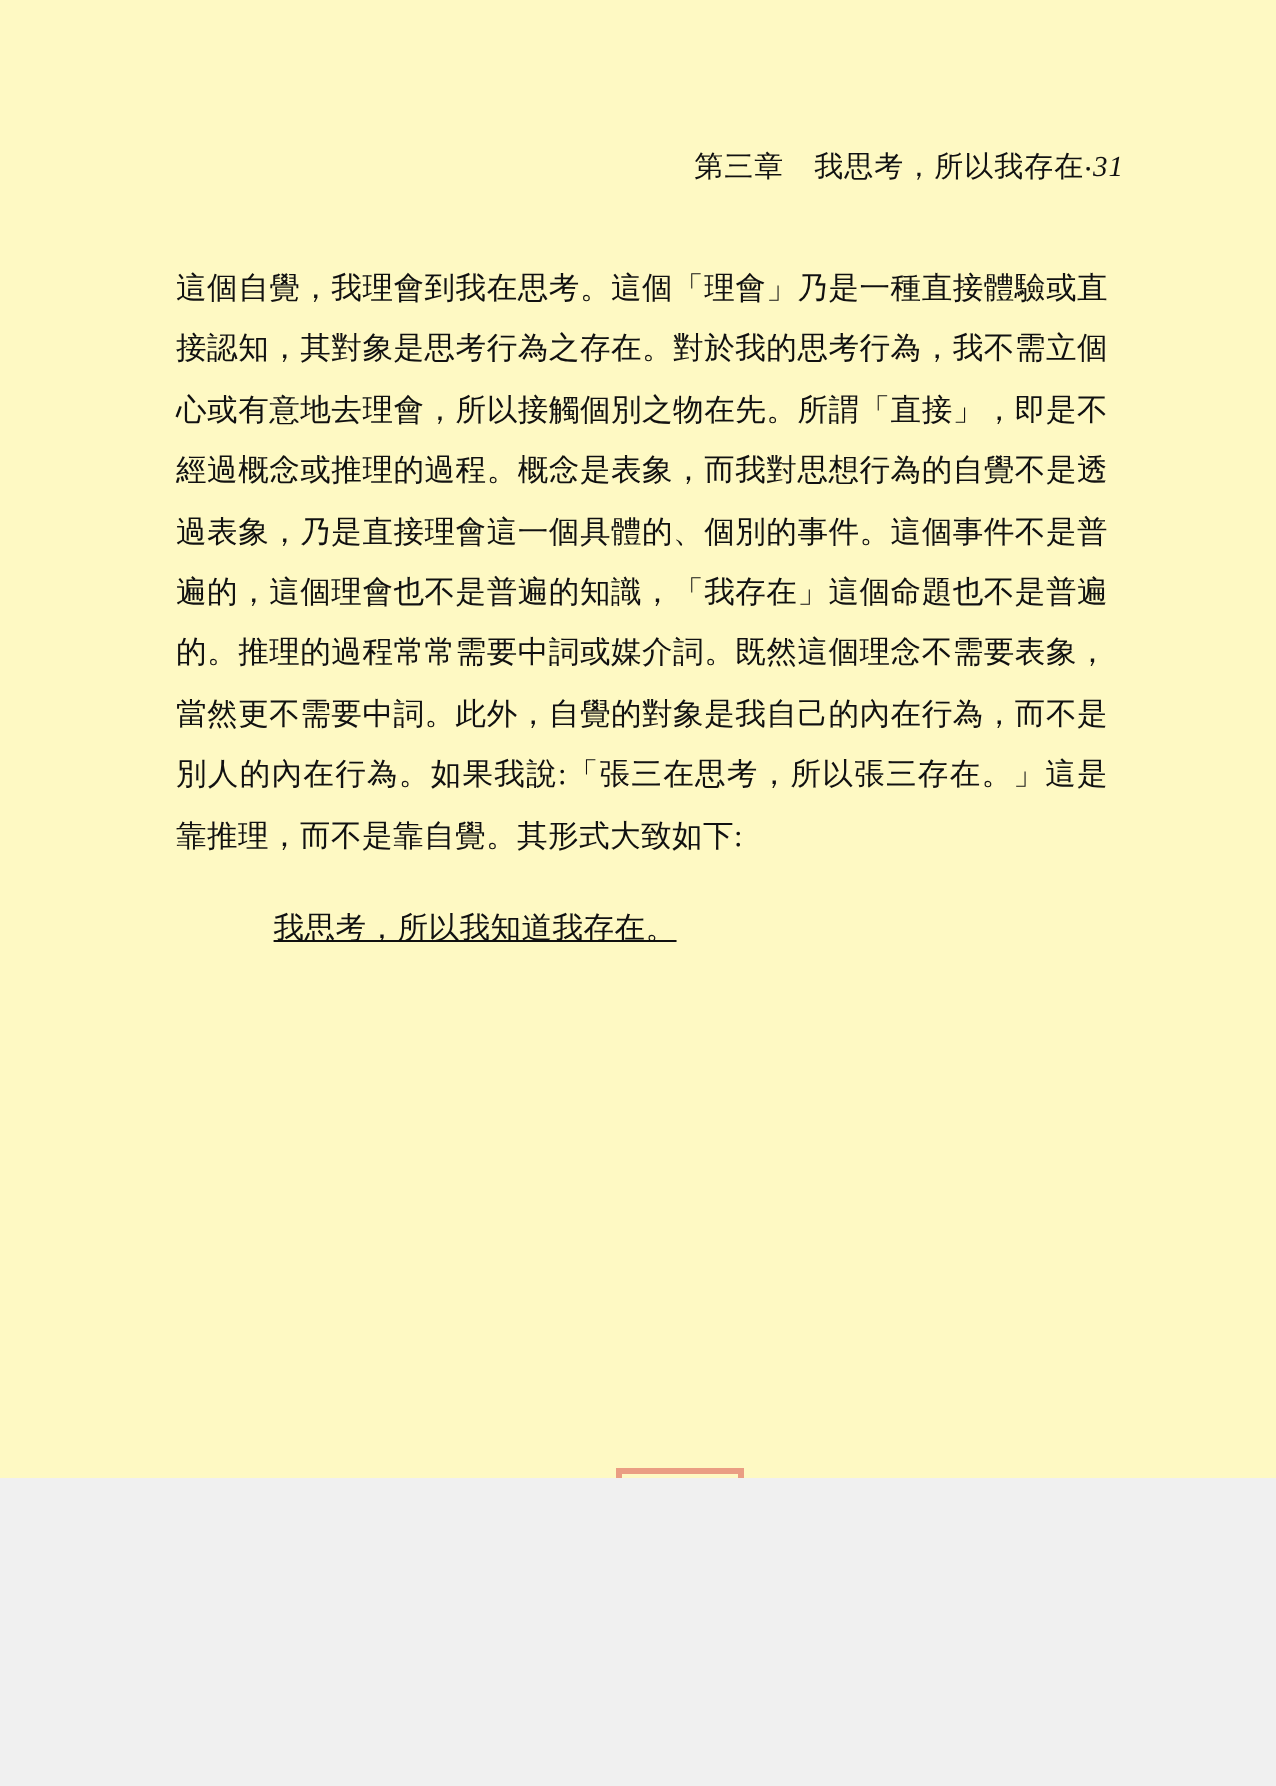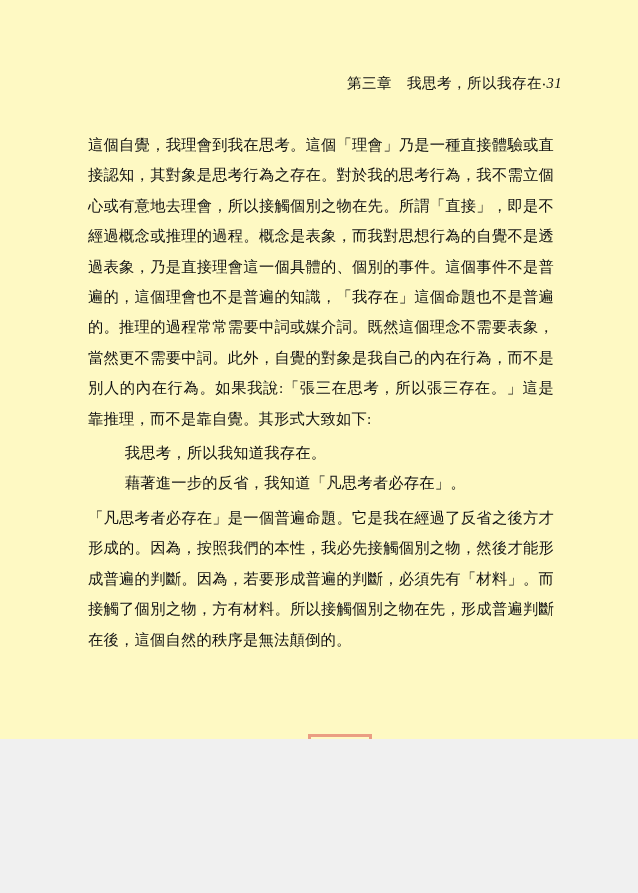--- a/index.html
+++ b/index.html
@@ -41,22 +41,23 @@
     font-size: 15.3px;
     line-height: 30.4px;
     text-align: justify;
     text-justify: inter-ideograph;
     letter-spacing: 0.2px;
   }
   p.indent {
     text-indent: 2em;
   }
   .quote-block {
-    margin: 4px;
+    margin: 16px;
     padding-left: 2.05em;
+    text-decoration: underline;
   }
   .quote-block .qline {
     font-size: 15.3px;
     line-height: 30.4px;
     letter-spacing: 0.2px;
     white-space: nowrap;
   }
   .footnote-rule {
     position: absolute;
     left: 88px;
@@ -174,24 +175,22 @@
   <div class="header">
     <span>第三章　我思考，所以我存在</span><span>‧</span><span class="folio">31</span>
   </div>
 
   <div class="body-col">
 
     <p class="para">這個自覺，我理會到我在思考。這個「理會」乃是一種直接體驗或直接認知，其對象是思考行為之存在。對於我的思考行為，我不需立個心或有意地去理會，所以接觸個別之物在先。所謂「直接」，即是不經過概念或推理的過程。概念是表象，而我對思想行為的自覺不是透過表象，乃是直接理會這一個具體的、個別的事件。這個事件不是普遍的，這個理會也不是普遍的知識，「我存在」這個命題也不是普遍的。推理的過程常常需要中詞或媒介詞。既然這個理念不需要表象，當然更不需要中詞。此外，自覺的對象是我自己的內在行為，而不是別人的內在行為。如果我說:「張三在思考，所以張三存在。」這是靠推理，而不是靠自覺。其形式大致如下:</p>
 
     <div class="quote-block">
       <div class="qline">我思考，所以我知道我存在。</div>
-      <div class="qline">藉著進一步的反省，我知道「凡思考者必存在」。</div>
     </div>
 
-    <p class="para">「凡思考者必存在」是一個普遍命題。它是我在經過了反省之後方才形成的。因為，按照我們的本性，我必先接觸個別之物，然後才能形成普遍的判斷。因為，若要形成普遍的判斷，必須先有「材料」。而接觸了個別之物，方有材料。所以接觸個別之物在先，形成普遍判斷在後，這個自然的秩序是無法顛倒的。</p>
 
 
   </div>
 
   <div class="footnote-rule"></div>
 
   <div class="footnotes">
     <p class="fn">
       <span class="marker">9</span><span class="latin">Fernand Van Steenberghen, </span><span class="latin it">Epistemology</span><span class="latin">, New York: Joseph F. Wagner, 1970, part II, ch. 2.</span>
     </p>

